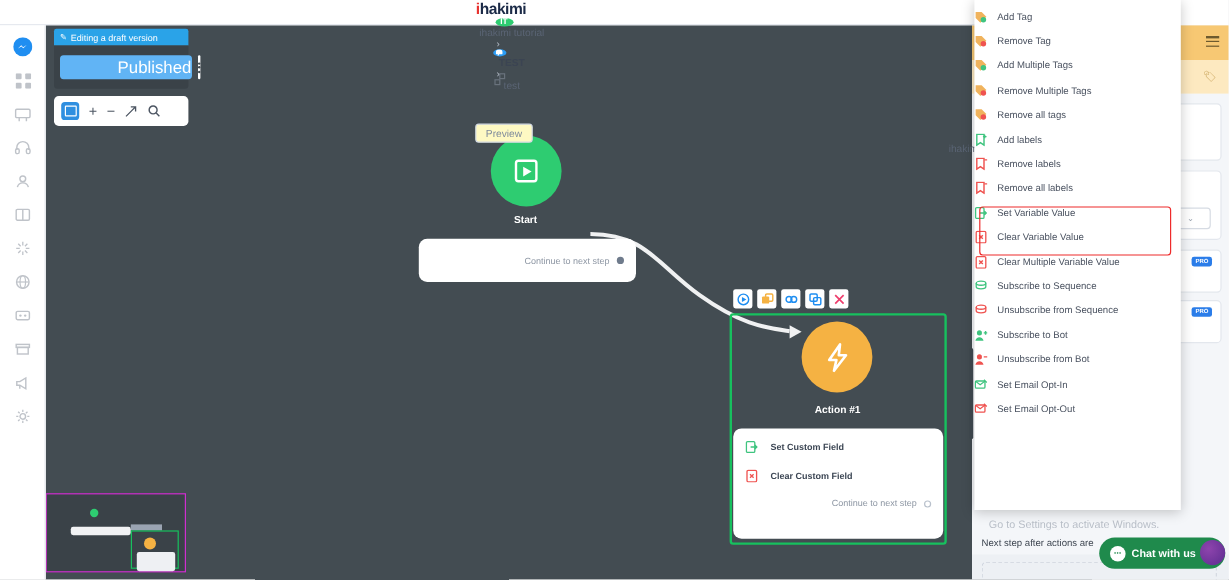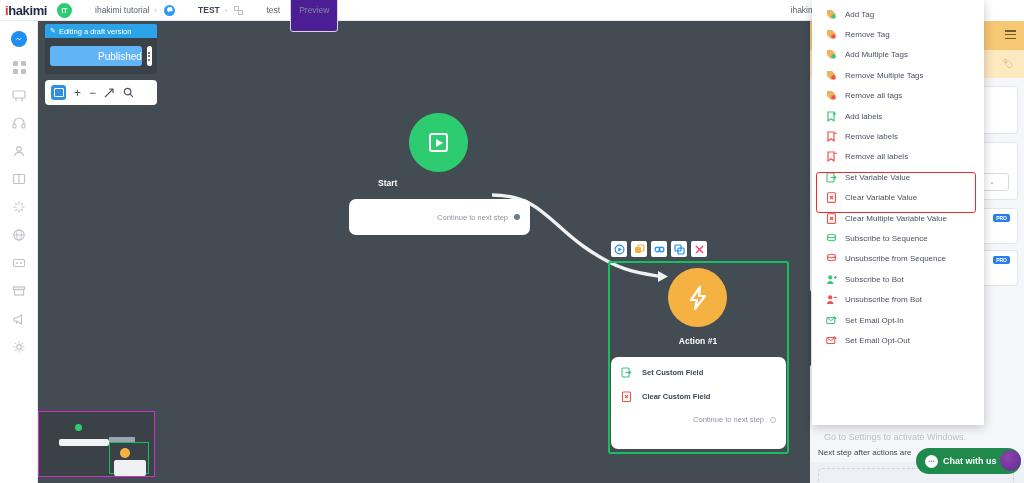--- a/index.html
+++ b/index.html
@@ -7,21 +7,21 @@
     width: 1024px; height: 483px;
     font-family: "Liberation Sans", sans-serif;
     overflow: hidden; background: #ffffff;
   }
   #app { position: relative; width: 1024px; height: 483px; }
 
   
   .topbar {
     position: absolute; left: 0; top: 0; width: 830px; height: 21px;
     background: #ffffff; border-bottom: 1px solid #e6e9ef;
-    display: flex; align-items: center; z-index: 20;
+    display: flex; align-items: center; z-index: 20; flex-direction: column;
   }
   .logo {
     font-size: 13px; font-weight: bold; letter-spacing: -0.4px;
     padding-left: 5px; color: #1b2a47;
   }
   .logo .i { color: #e8322f; }
   .avatar-pill {
     width: 15px; height: 15px; border-radius: 50%;
     background: #2ecc71; color: #fff; font-size: 7px; font-weight: bold;
     display: flex; align-items: center; justify-content: center;
@@ -42,22 +42,22 @@
   .flow-ic {
     width: 9px; height: 9px; margin-left: 2px; position: relative; opacity: .55;
   }
   .flow-ic::before, .flow-ic::after {
     content:""; position:absolute; width:3px; height:3px; border:1px solid #8892a0;
   }
   .flow-ic::before { left:0; top:0; }
   .flow-ic::after { right:0; bottom:0; }
   .preview-btn {
     margin-left: 10px; font-size: 8.5px; color: #7f8b9c;
-    border: 1px solid #d3dae3; border-radius: 3px; padding: 16px 8px;
-    background: #4c1d95; cursor: pointer;
+    border: 1px solid #d3dae3; border-radius: 3px; padding: 2px 8px;
+    background: #fef9c3; cursor: pointer; margin-top: 27px;
   }
   .acct { margin-left: auto; font-size: 8.5px; color: #5a6474; padding-right: 7px; }
   .acct .caret { font-size: 6px; margin-left: 3px; color:#98a1ae; }
 
   
   .rail {
     position: absolute; left: 0; top: 21px; width: 38px; height: 462px;
     background: #ffffff; border-right: 1px solid #e9ecf1; z-index: 15;
   }
   .rail-item {
@@ -80,21 +80,21 @@
     display: flex; align-items: center; padding-left: 5px; border-radius: 2px 2px 0 0;
   }
   .draft-banner .pen { margin-right: 3px; font-size: 7px; }
   .pub-wrap {
     position: absolute; left: 7px; top: 17px; width: 112px; height: 36px;
     background: #3a4248; border-radius: 0 0 3px 3px;
     display: flex; align-items: center; padding: 0 5px; gap: 5px;
   }
   .pub-btn {
     flex: 1; height: 20px; background: #61b4f5; border-radius: 3px;
-    color: #fff; font-size: 10px; display: flex; align-items: center;
+    color: #fff; font-size: 14px; display: flex; align-items: center;
     justify-content: center; cursor: pointer; padding-left: 48px;
   }
   .kebab {
     width: 16px; height: 20px; background: #fff; border-radius: 3px;
     display: flex; flex-direction: column; align-items: center; justify-content: center;
     gap: 1.5px; cursor: pointer;
   }
   .kebab i { width: 2px; height: 2px; background: #434c52; border-radius: 50%; display:block; }
 
   .zoombar {
@@ -120,21 +120,21 @@
   .start-circle .pl {
     width: 19px; height: 19px; border: 2.2px solid #fff; border-radius: 3px;
     display:flex; align-items:center; justify-content:center;
   }
   .start-circle .pl::after {
     content:""; border-left: 7px solid #fff;
     border-top: 4.5px solid transparent; border-bottom: 4.5px solid transparent;
     margin-left: 2px;
   }
   .start-label {
-    position: absolute; left: 340px; top: 157px; width: 120px; text-align: left;
+    position: absolute; left: 340px; top: 157px; width: 120px; text-align: center;
     color: #fff; font-size: 8.5px; font-weight: bold;
   }
   .start-card {
     position: absolute; left: 311px; top: 178px; width: 181px; height: 36px;
     background: #fff; border-radius: 7px; display: flex; align-items: center;
     justify-content: flex-end; padding-right: 10px; gap: 6px;
   }
   .ct-txt { font-size: 7.5px; color: #8d96a3; }
   .ct-dot { width: 6px; height: 6px; border-radius: 50%; background: #6f7b8c; }
   .ct-dot.hollow { background: transparent; border: 1px solid #b9c1cc; }
@@ -219,21 +219,21 @@
     position: absolute; left: 812px; top: 0px; width: 172px; height: 425px;
     background: #fff; box-shadow: 0 2px 10px rgba(0,0,0,.22);
     z-index: 40; padding-top: 4px;
   }
   .menu-scroll {
     position: absolute; left: 808px; top: 290px; width: 3px; height: 76px;
     background: #3c444b; border-radius: 2px; z-index: 41;
   }
   .mi {
     height: 20.4px; display: flex; align-items: center; gap: 8px;
-    padding-left: 14px; cursor: pointer;
+    padding-left: 0; cursor: pointer;
   }
   .mi-label { font-size: 8px; color: #4a5260; white-space: nowrap; }
   .mi-icon { width: 11px; height: 11px; display: flex; align-items: center; justify-content: center; flex: none; }
   .hl-box {
     position: absolute; left: 816px; top: 172px; width: 160px; height: 41px;
     border: 1.6px solid #ee2b2b; border-radius: 3px; z-index: 45; pointer-events: none;
   }
 
   
   .watermark {

